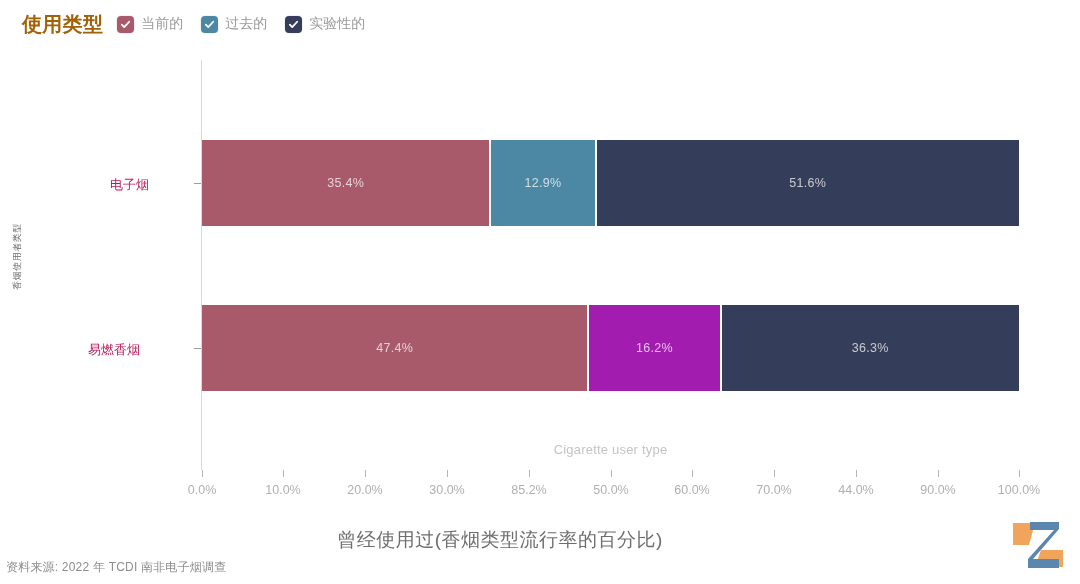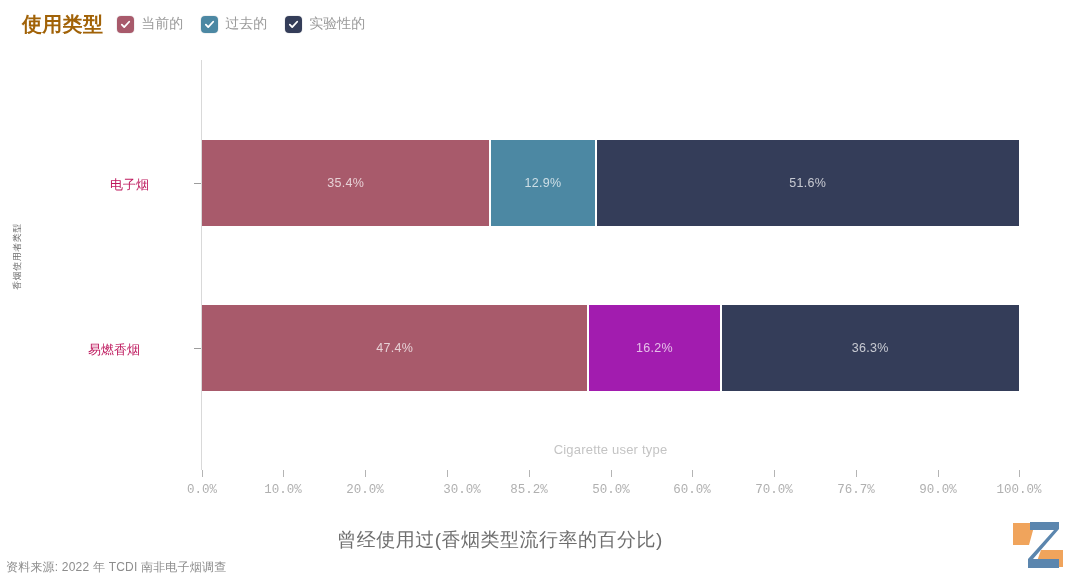--- a/index.html
+++ b/index.html
@@ -125,21 +125,20 @@
   }
 
   
   #x-axis {
     position: absolute;
     left: 0;
     top: 0;
     width: 1080px;
     height: 584px;
     pointer-events: none;
-    font-family: Liberation Mono, monospace;
   }
   .x-tick-mark {
     position: absolute;
     top: 470px;
     width: 1px;
     height: 7px;
     background: #b4b4b4;
   }
   .x-tick-label {
     position: absolute;
@@ -265,36 +264,36 @@
   <div class="x-tick-mark" style="left:202px;"></div>
   <div class="x-tick-label" style="left:202px;">0.0%</div>
 
   <div class="x-tick-mark" style="left:283px;"></div>
   <div class="x-tick-label" style="left:283px;">10.0%</div>
 
   <div class="x-tick-mark" style="left:365px;"></div>
   <div class="x-tick-label" style="left:365px;">20.0%</div>
 
   <div class="x-tick-mark" style="left:447px;"></div>
-  <div class="x-tick-label" style="left:462px;text-align:right;">30.0%</div>
+  <div class="x-tick-label" style="left:447px;text-align:right;">30.0%</div>
 
   <div class="x-tick-mark" style="left:529px;"></div>
   <div class="x-tick-label" style="left:529px;">85.2%</div>
 
   <div class="x-tick-mark" style="left:611px;"></div>
   <div class="x-tick-label" style="left:611px;">50.0%</div>
 
   <div class="x-tick-mark" style="left:692px;"></div>
   <div class="x-tick-label" style="left:692px;">60.0%</div>
 
   <div class="x-tick-mark" style="left:774px;"></div>
   <div class="x-tick-label" style="left:774px;">70.0%</div>
 
   <div class="x-tick-mark" style="left:856px;"></div>
-  <div class="x-tick-label" style="left:856px;">76.7%</div>
+  <div class="x-tick-label" style="left:856px;">44.0%</div>
 
   <div class="x-tick-mark" style="left:938px;"></div>
   <div class="x-tick-label" style="left:938px;">90.0%</div>
 
   <div class="x-tick-mark" style="left:1019px;"></div>
   <div class="x-tick-label" style="left:1019px;">100.0%</div>
 </div>
 
 <div id="chart-title">曾经使用过(香烟类型流行率的百分比)</div>
 <div id="source-note">资料来源: 2022 年 TCDI 南非电子烟调查</div>

